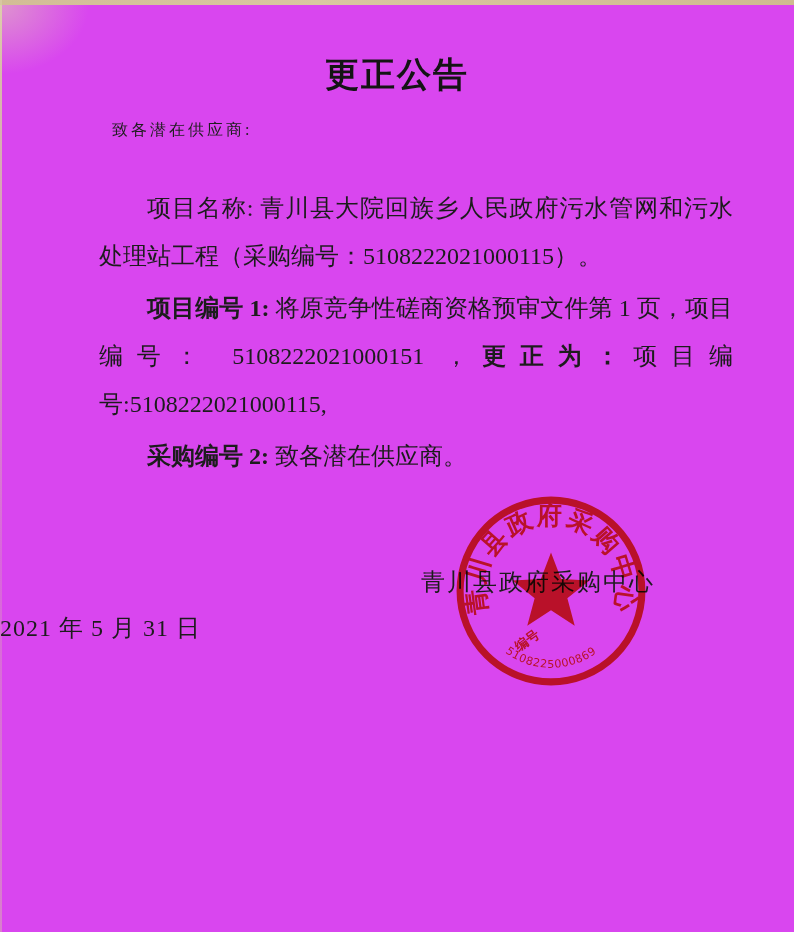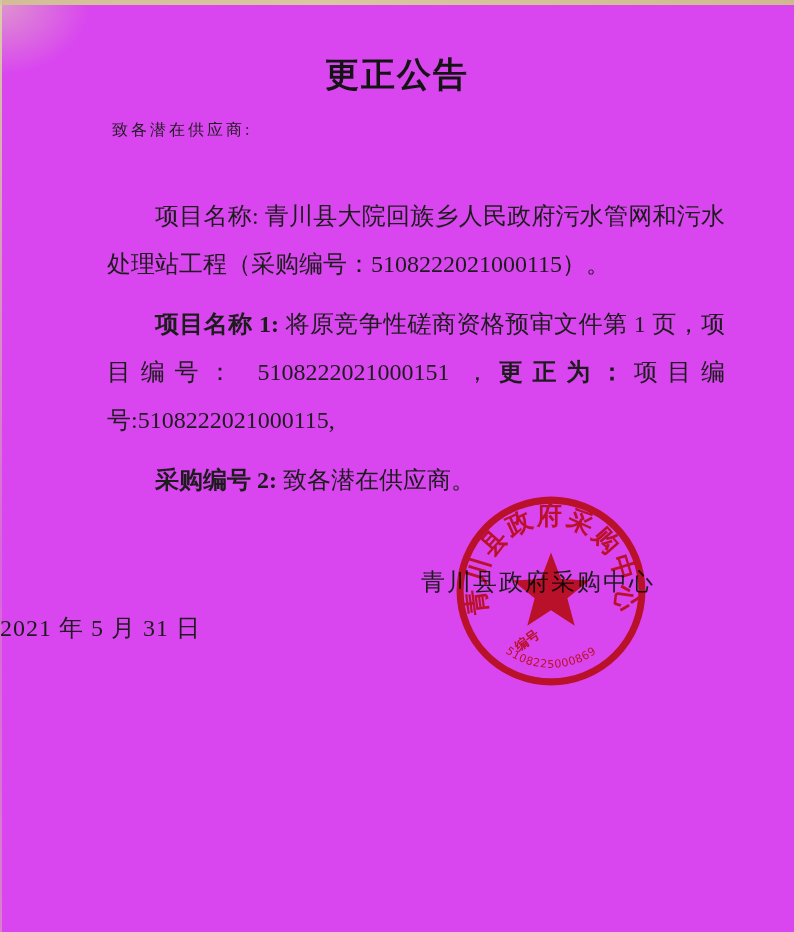--- a/index.html
+++ b/index.html
@@ -56,21 +56,21 @@
     position: absolute;
     top: 180px; left: 95px;
     width: 642px;
     font-size: 24px;
     line-height: 48px;
     color: #1c1c1c;
     text-align: justify;
     text-justify: inter-character;
   }
   .body-text p {
-    margin: 12px;
+    margin: 4px;
     text-indent: 48px;
   }
   .b { font-weight: bold; }
 
   .signature-org {
     position: absolute;
     top: 566px; left: 0;
     width: 655px;
     margin: 0;
     text-align: right;
@@ -105,21 +105,21 @@
   <div class="scan-edge-left"></div>
   <div class="scan-corner-shade"></div>
 
   <h1 class="title">更正公告</h1>
 
   <p class="salutation">致各潜在供应商:</p>
 
   <div class="body-text">
     <p><span>项目名称: </span><span>青川县大院回族乡人民政府污水管网和污水处理站工程（采购编号：5108222021000115）。</span></p>
 
-    <p><span class="b">项目名称 1: </span><span>将原竞争性磋商资格预审文件第 1 页，项目编号： 5108222021000151 ，</span><span class="b">更正为：</span><span>项目编号:5108222021000115,</span></p>
+    <p><span class="b">项目编号 1: </span><span>将原竞争性磋商资格预审文件第 1 页，项目编号： 5108222021000151 ，</span><span class="b">更正为：</span><span>项目编号:5108222021000115,</span></p>
 
     <p><span class="b">采购编号 2: </span><span>致各潜在供应商。</span></p>
   </div>
 
   <p class="signature-org">青川县政府采购中心</p>
   <p class="signature-date">2021 年 5 月 31 日</p>
 
   <svg class="stamp" viewBox="0 0 200 200" xmlns="http://www.w3.org/2000/svg">
     <defs>
       <path id="arcTop" d="M 38,122.6 A 66,66 0 1 1 162,122.6" fill="none"></path>

